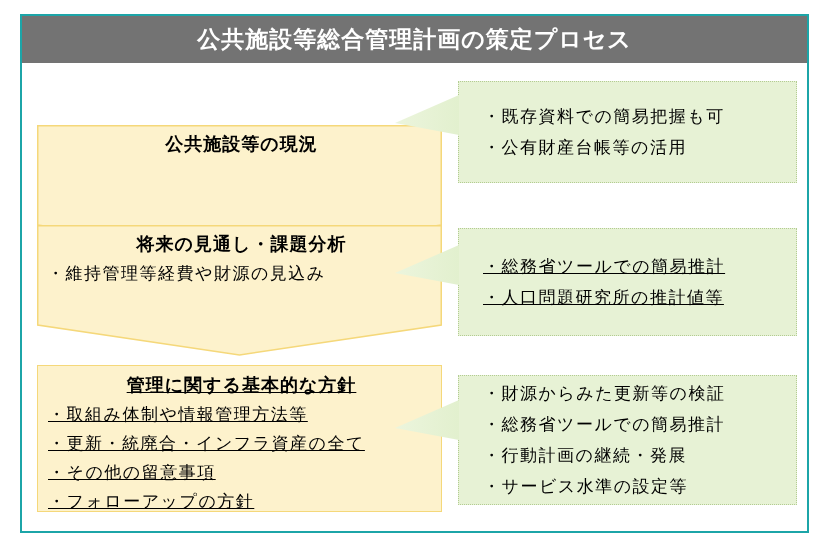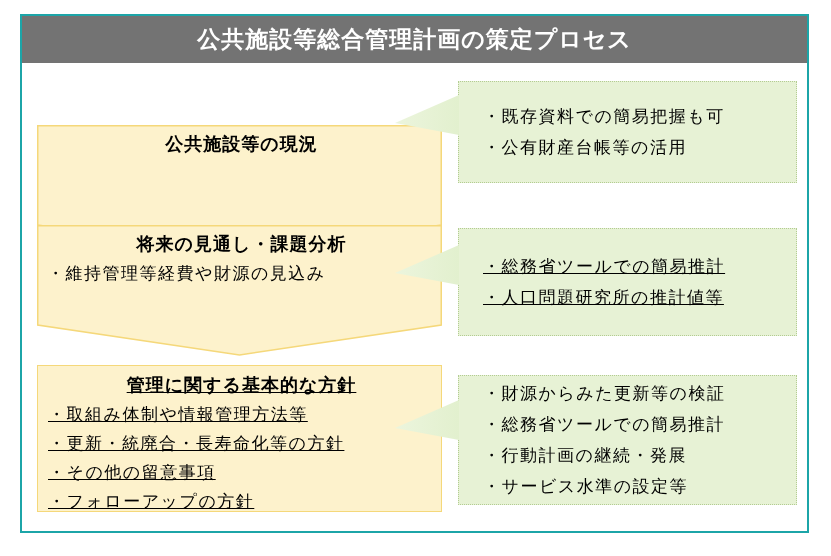--- a/index.html
+++ b/index.html
@@ -117,21 +117,21 @@
     </svg>
     <div class="content">
       <div class="step-heading">将来の見通し・課題分析</div>
       <div class="bullet">・維持管理等経費や財源の見込み</div>
     </div>
   </div>
 
   <div class="step step-plain" style="top:349px; height:147px;">
     <div class="step-heading">管理に関する基本的な方針</div>
     <div class="bullet">・取組み体制や情報管理方法等</div>
-    <div class="bullet">・更新・統廃合・長寿命化等の方針</div>
+    <div class="bullet">・更新・統廃合・インフラ資産の全て</div>
     <div class="bullet">・その他の留意事項</div>
     <div class="bullet">・フォローアップの方針</div>
   </div>
 
   <div class="note" style="top:65px; height:102px;">
     <div class="bullet">・既存資料での簡易把握も可</div>
     <div class="bullet">・公有財産台帳等の活用</div>
   </div>
   <div class="wedge" style="top:79px;"></div>
 

